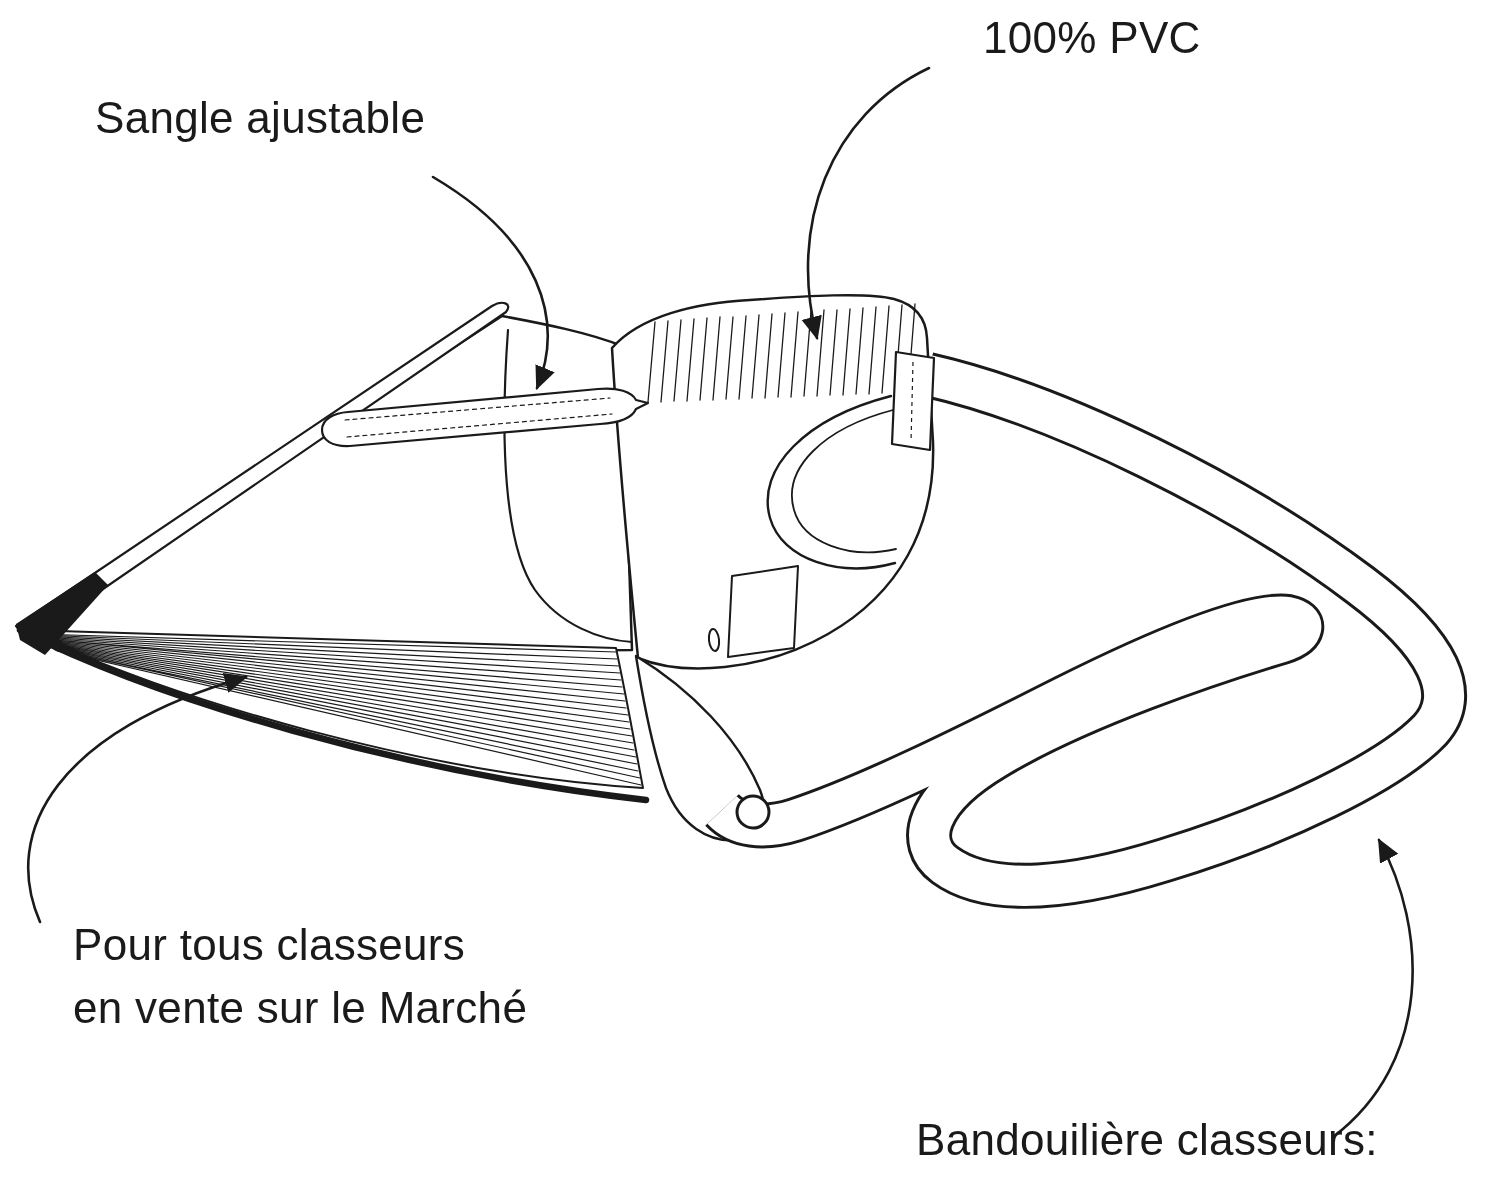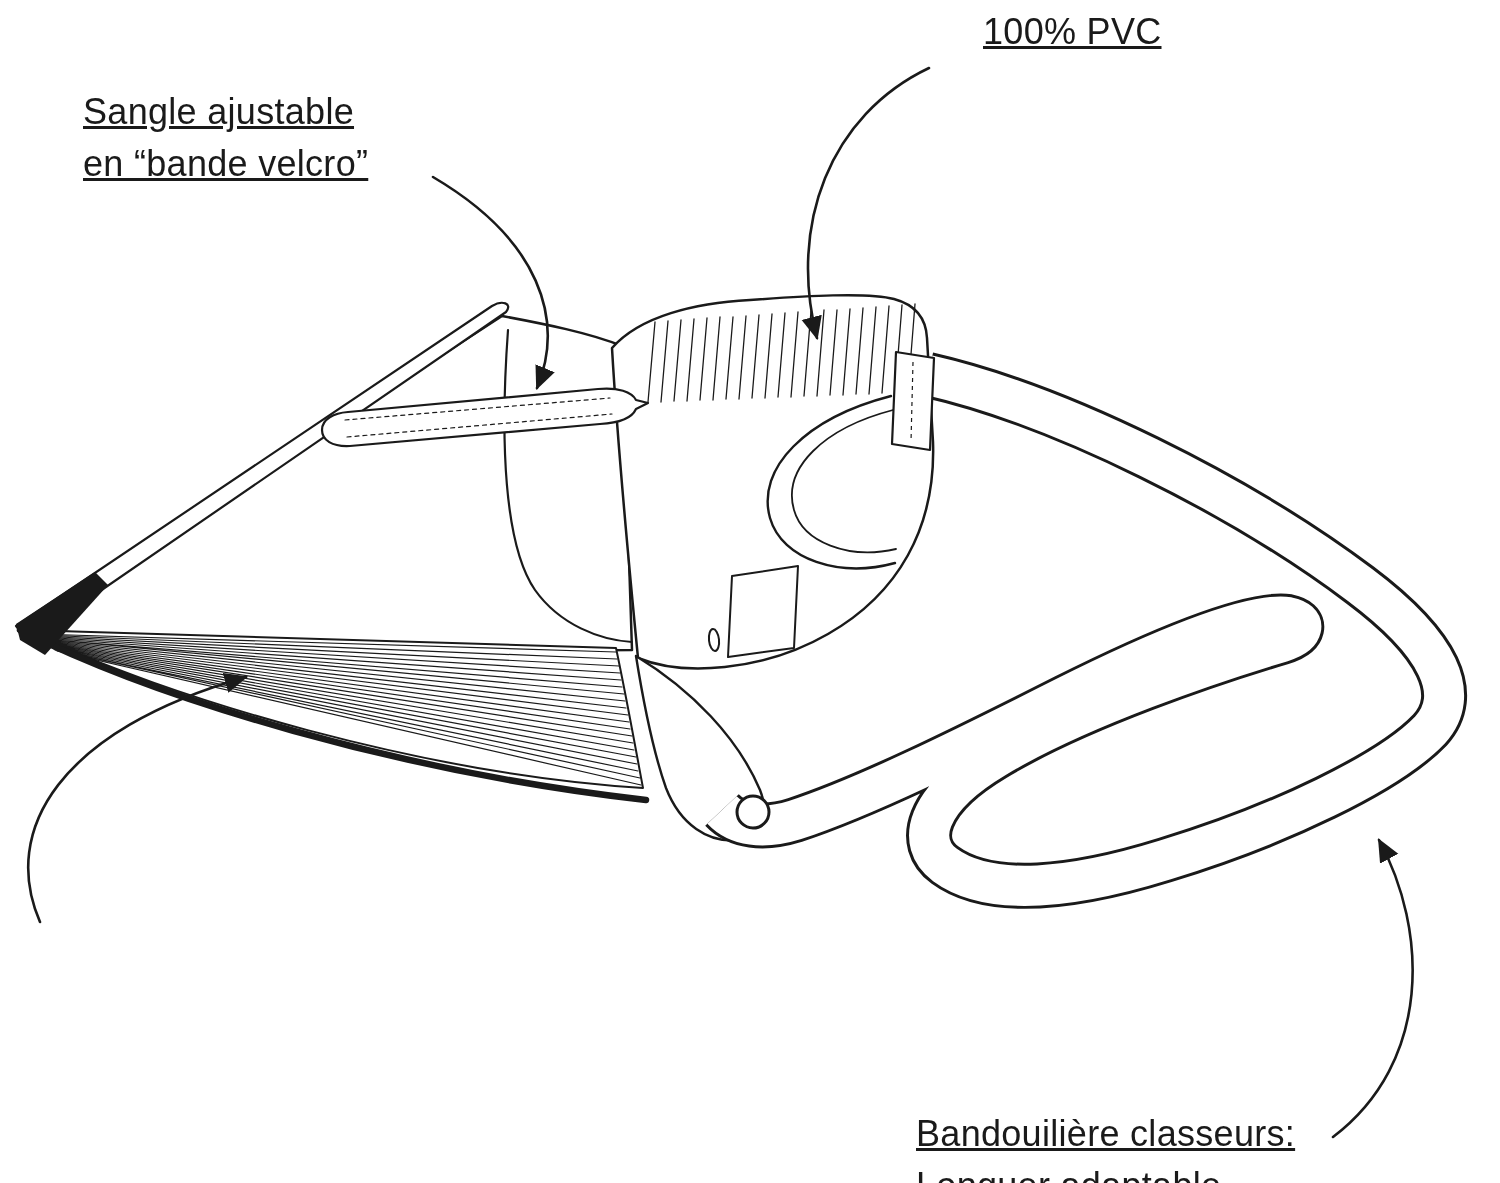--- a/index.html
+++ b/index.html
@@ -7,26 +7,25 @@
     width: 1500px; height: 1183px;
     background: #ffffff;
     font-family: "Liberation Sans", sans-serif;
     position: relative;
     overflow: hidden;
   }
   .stage { position: absolute; inset: 0; }
   svg.illustration { position: absolute; left: 0; top: 0; width: 1500px; height: 1183px; }
   .label {
     position: absolute;
-    font-size: 36px;
+    font-size: 44px;
     line-height: 1.44;
     color: #1a1a1a;
     letter-spacing: 0.3px;
     white-space: nowrap;
-    text-decoration: underline;
   }
 </style>
 </head>
 <body>
 
 <div class="stage">
 
   <svg class="illustration" viewBox="0 0 1500 1183" xmlns="http://www.w3.org/2000/svg">
     <defs>
       <marker id="ah" markerWidth="10" markerHeight="9" refX="8.2" refY="4" orient="auto" markerUnits="strokeWidth">
@@ -77,28 +76,31 @@
     <circle cx="753" cy="812" r="16" fill="#ffffff" stroke="#1a1a1a" stroke-width="3"></circle>
 
     <g fill="none" stroke="#1a1a1a" stroke-width="2.6" stroke-linecap="round">
       <path marker-end="url(#ah)" d="M 433,177 C 540,240 565,320 537,388"></path>
       <path marker-end="url(#ah)" d="M 929,68 C 830,115 788,225 817,338"></path>
       <path marker-end="url(#ah)" d="M 40,922 C 0,830 60,730 246,677"></path>
       <path marker-end="url(#ah)" d="M 1333,1137 C 1432,1062 1428,930 1379,840"></path>
     </g>
   </svg>
 
-  <div class="label" style="left:83px; top:86px">
+  <div class="label" style="left:95px; top:86px">
     <div>Sangle ajustable</div>
-    <div>en “bande velcro”</div>
   </div>
 
   <div class="label" style="left:983px; top:6px">
     <div>100% PVC</div>
   </div>
 
+  <div class="label" style="left:73px; top:913px">
+    <div>Pour tous classeurs</div>
+    <div>en vente sur le Marché</div>
+  </div>
 
   <div class="label" style="left:916px; top:1108px">
     <div>Bandouilière classeurs:</div>
     <div>Longuer adaptable</div>
   </div>
 
 </div>
 
 </body></html>

